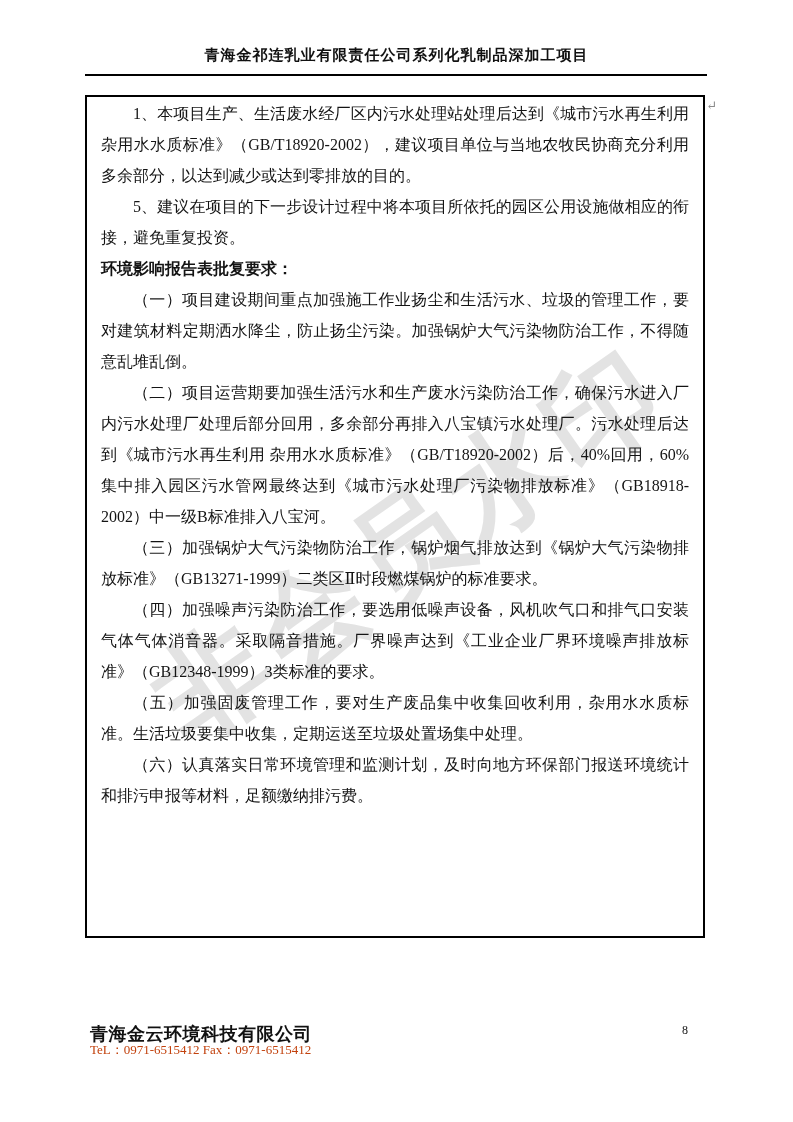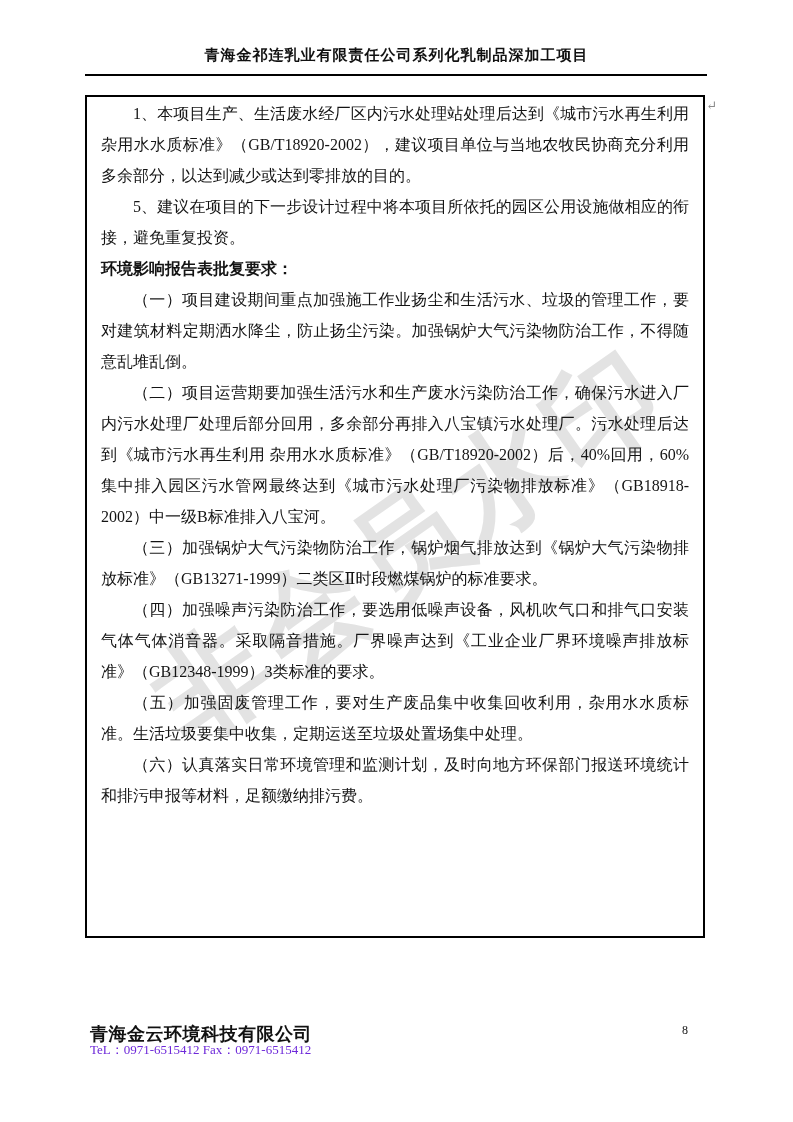--- a/index.html
+++ b/index.html
@@ -101,21 +101,21 @@
     font-size: 18px;
     font-weight: bold;
     color: #111111;
     letter-spacing: 0.5px;
   }
   .footer-contact {
     position: absolute;
     top: 1041px;
     left: 90px;
     font-size: 13px;
-    color: #6d28d9;
+    color: #c2410c;
   }
   .page-number {
     position: absolute;
     top: 1023px;
     left: 682px;
     font-size: 12px;
     color: #111111;
   }
 </style>
 </head>

